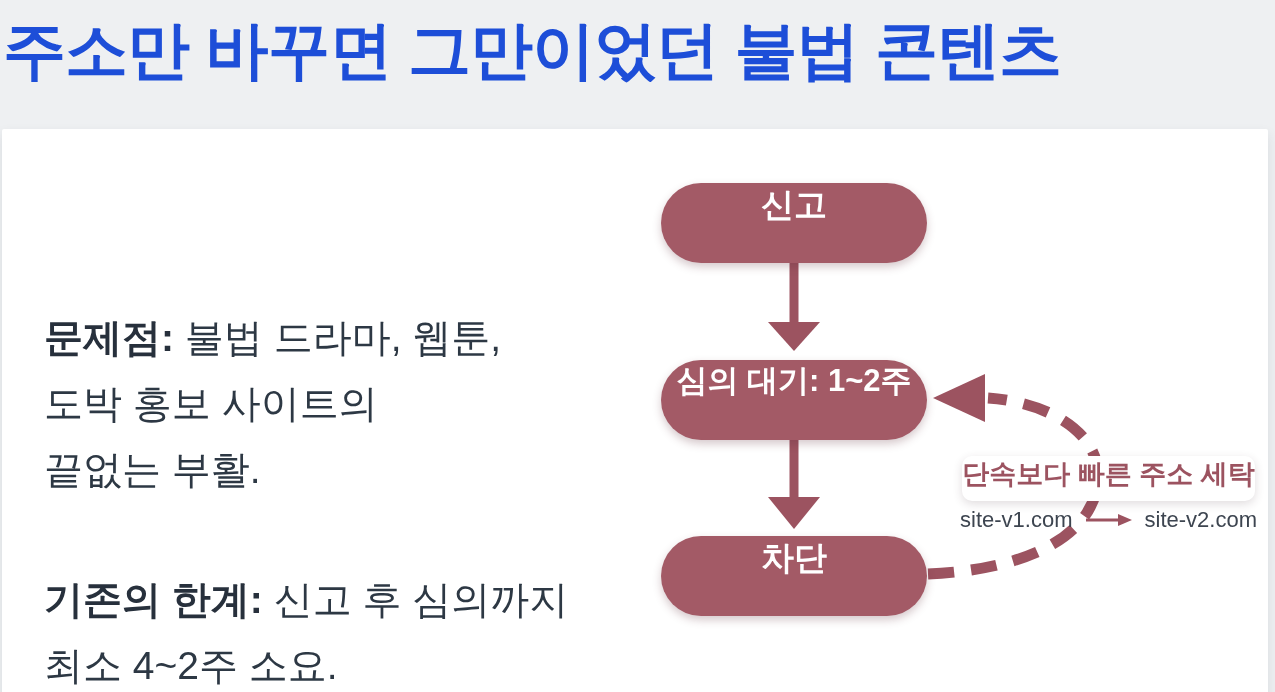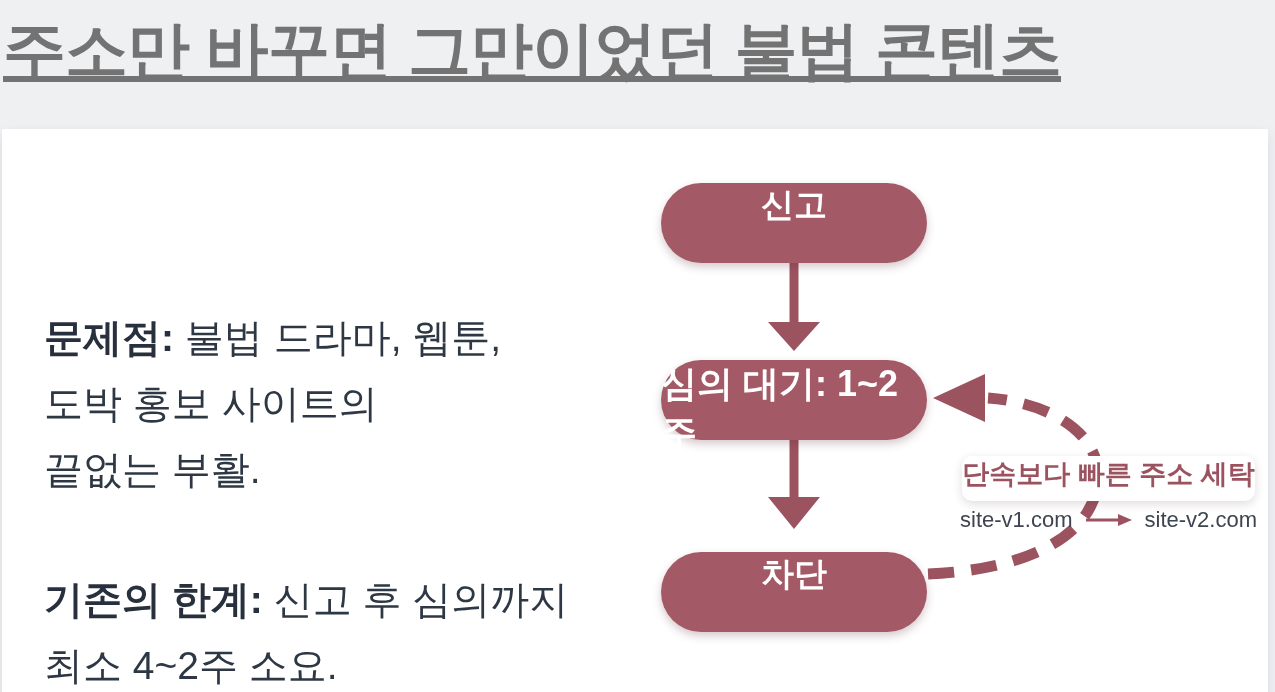--- a/index.html
+++ b/index.html
@@ -15,23 +15,22 @@
     height: 692px;
     background: #eef0f2;
   }
   .page-title {
     position: absolute;
     left: 3px;
     top: 8px;
     font-size: 63px;
     font-weight: 900;
     letter-spacing: -1px;
-    color: #737373;
+    color: #1d4ed8;
     white-space: nowrap;
-    text-decoration: underline;
   }
   .card {
     position: absolute;
     left: 2px;
     top: 129px;
     width: 1266px;
     height: 641px;
     background: #ffffff;
     border-radius: 2px;
     box-shadow: 0 5px 12px rgba(40,50,70,0.10);
@@ -57,22 +56,22 @@
     border-radius: 40px;
     display: flex;
     align-items: flex-start;
     justify-content: center;
     color: #ffffff;
     font-weight: 800;
     box-shadow: 0 4px 8px rgba(90,40,50,0.25);
     z-index: 2;
   }
   #node-report { top: 183px; font-size: 33px; }
-  #node-review { top: 360px; font-size: 36px; }
-  #node-block  { top: 552px; font-size: 33px; }
+  #node-review { top: 360px; font-size: 31px; }
+  #node-block  { top: 536px; font-size: 33px; }
 
   .arrow-layer {
     position: absolute;
     left: 0; top: 0;
     width: 1275px; height: 692px;
     z-index: 1;
     pointer-events: none;
   }
   .loop-label {
     position: absolute;

